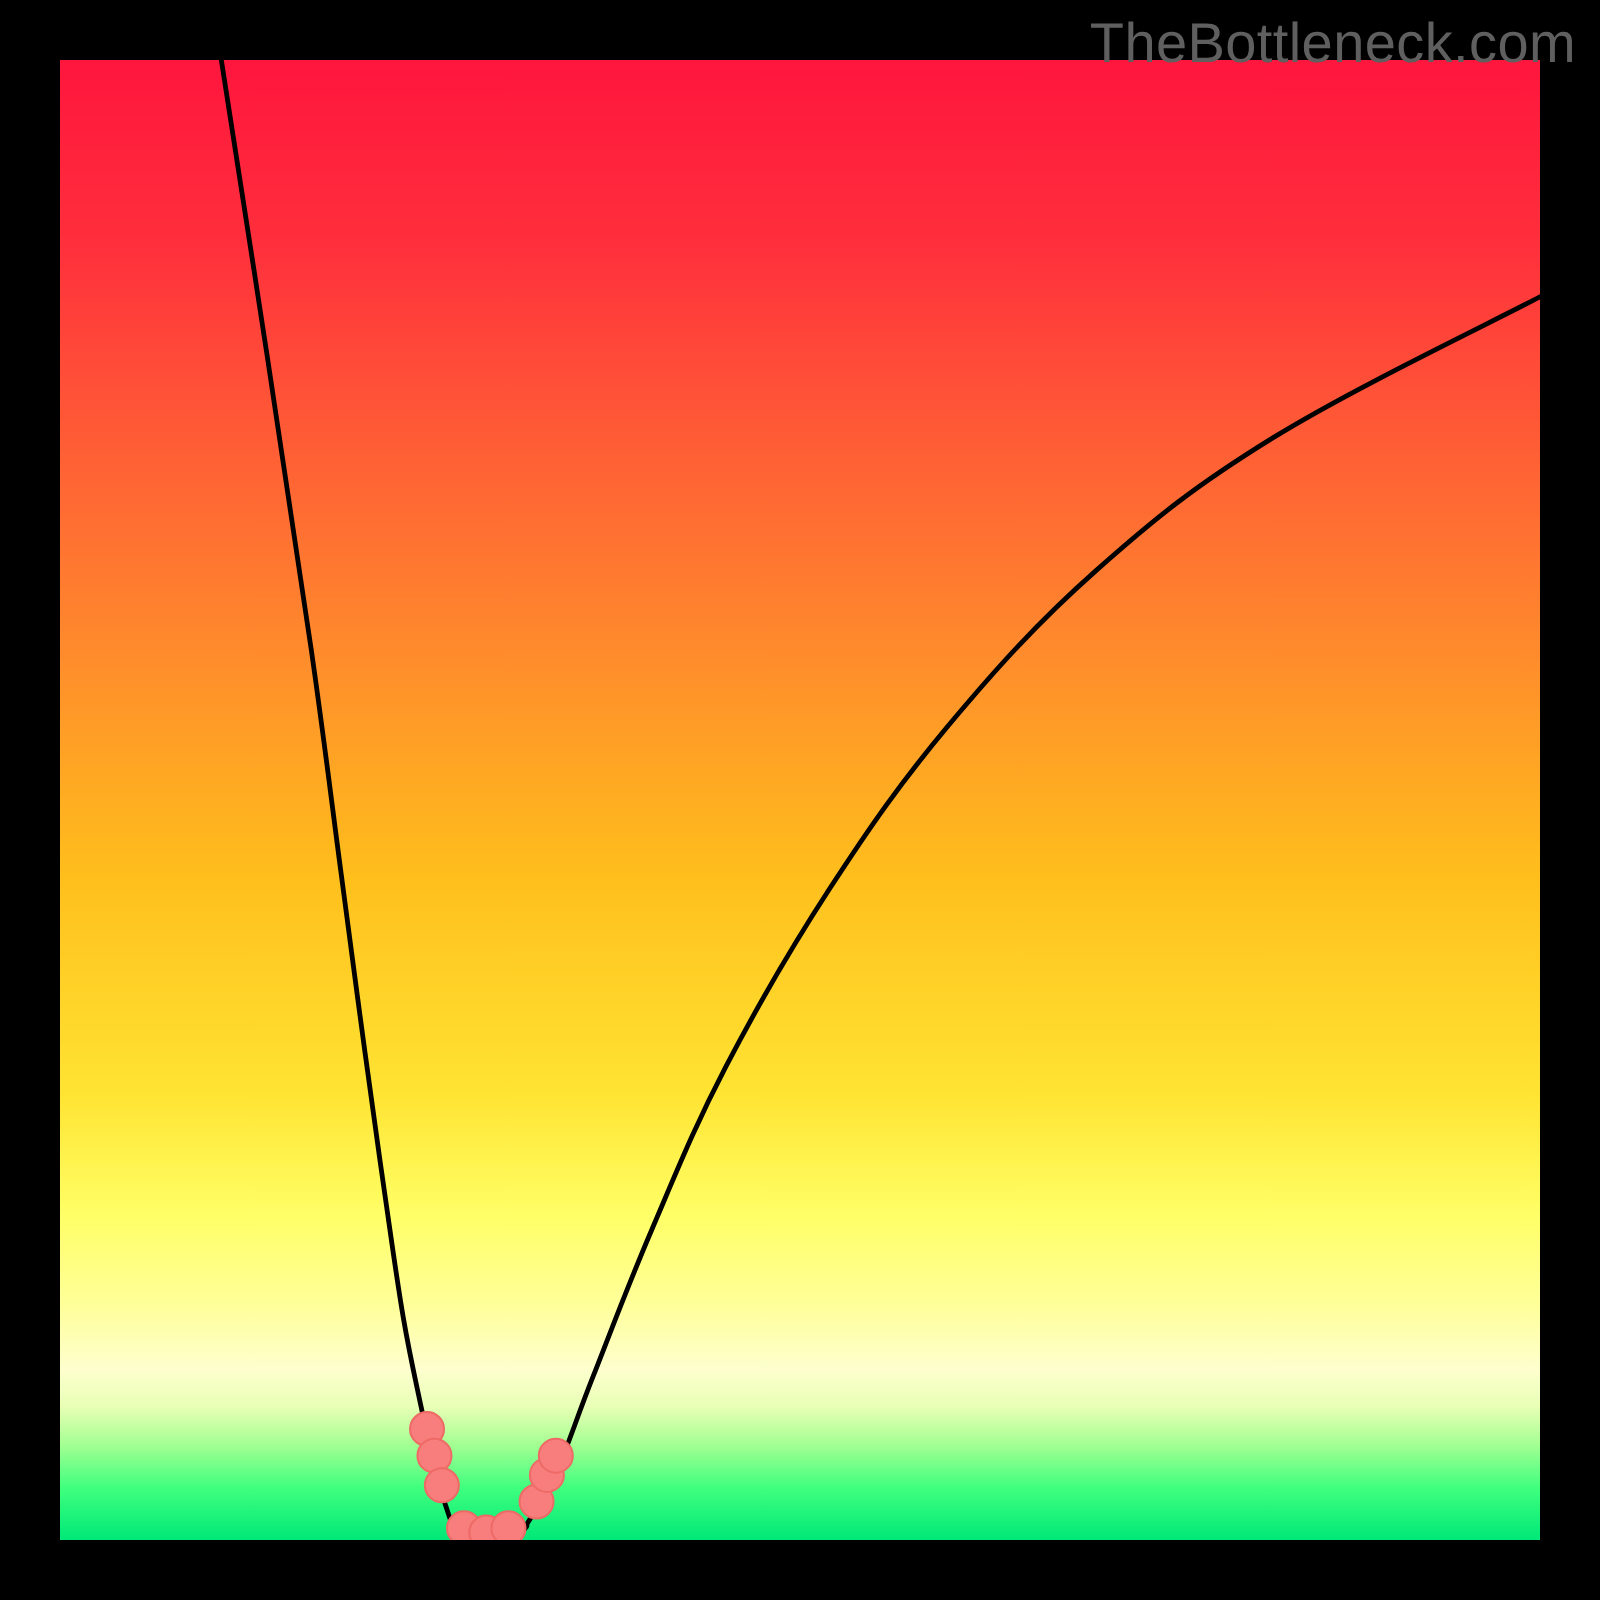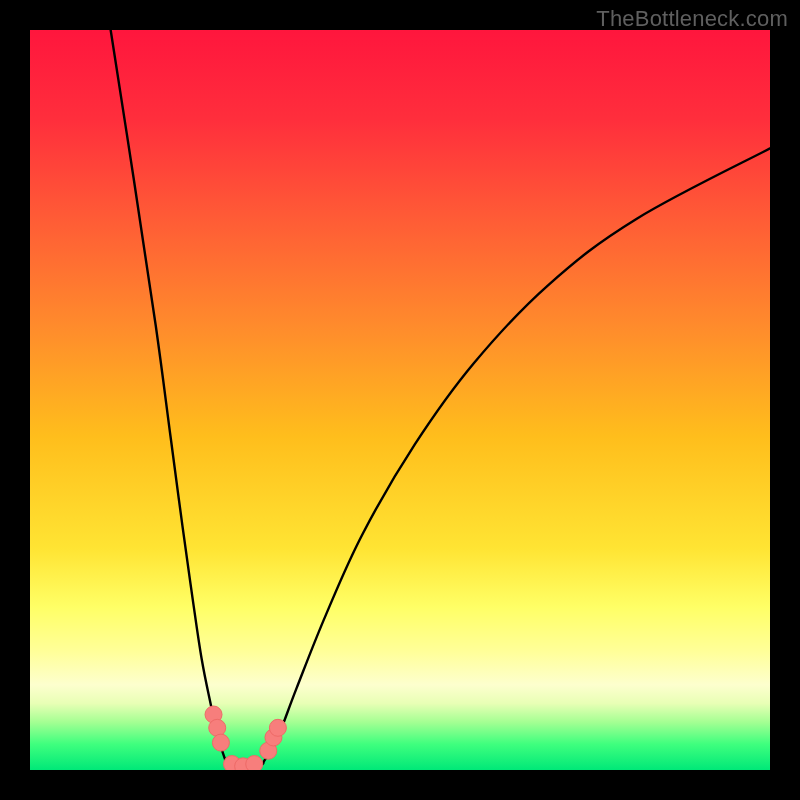--- a/index.html
+++ b/index.html
@@ -27,21 +27,21 @@
   }
   .gradient-bg {
     position: absolute;
     left: 0; top: 0; right: 0; bottom: 0;
   }
   .watermark {
     position: absolute;
     top: 6px;
     right: 12px;
     color: #5f5f5f;
-    font-size: 22px;
+    font-size: 28px;
     font-weight: 500;
     letter-spacing: 0.2px;
   }
   svg.curve {
     position: absolute;
     left: 0; top: 0;
     width: 740px; height: 740px;
     overflow: visible;
   }
 </style>

